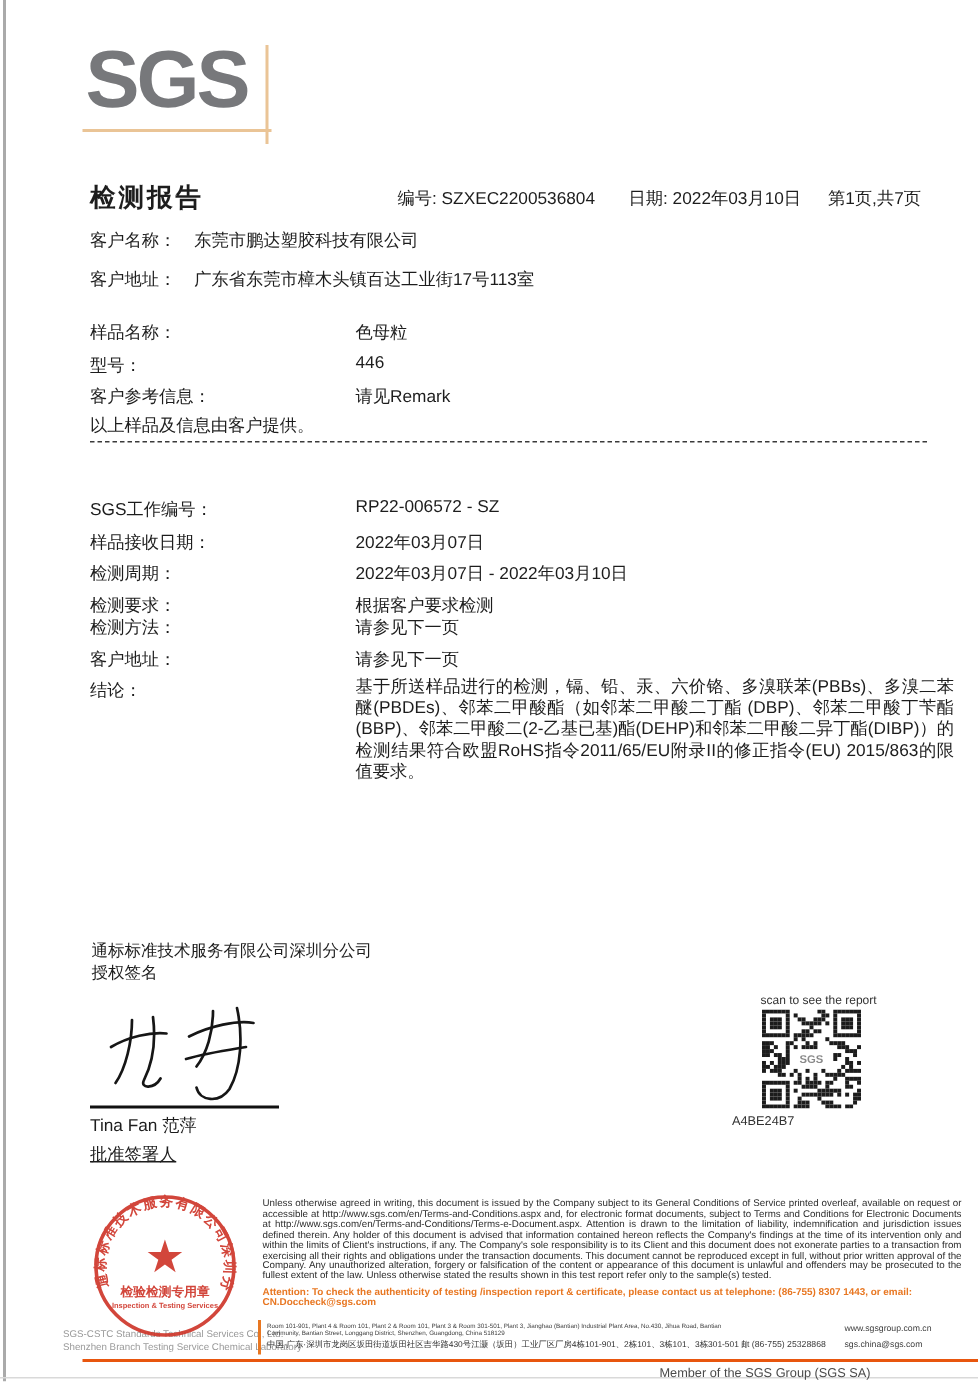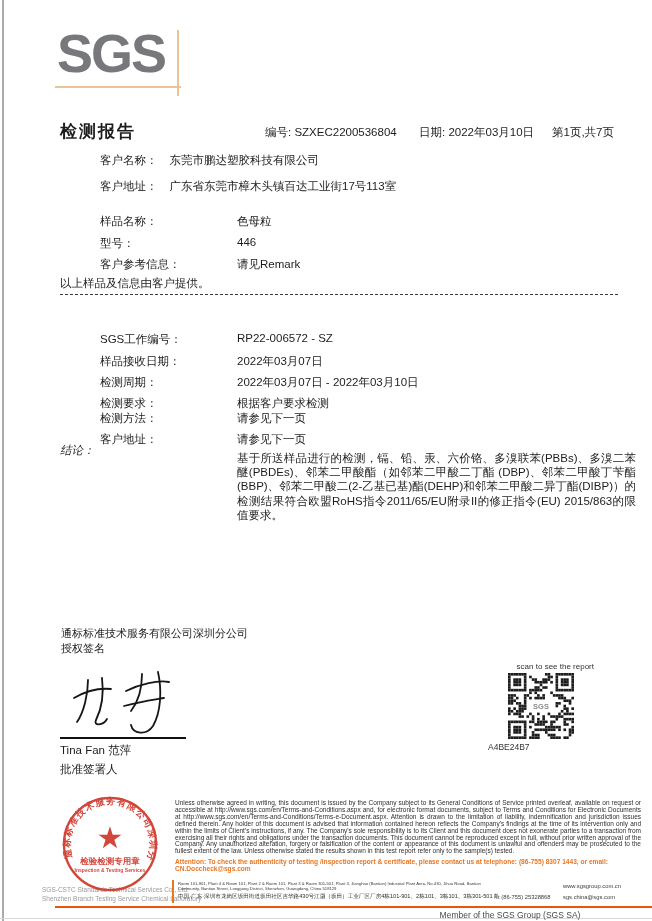--- a/index.html
+++ b/index.html
@@ -17,40 +17,40 @@
   .logo-vline { left:177px; top:30px; width:2px; height:66px; background:#eac496; }
 
   
   .report-title { left:60px; top:120px; font-size:17px; font-weight:bold; letter-spacing:2px; }
   .hdr-item { top:125px; font-size:11.5px; }
   .hdr-no   { left:237px;margin-left:28px; }
   .hdr-date { left:419px; }
   .hdr-page { left:552px; }
 
   .row { left:60px; font-size:11.5px; white-space:nowrap; }
-  .row .lab { display:inline-block;margin-left:40px; }
+  .row .lab { display:inline-block; }
   .val-near { margin-left:12px; }
   .val-col  { position:absolute; left:177px; top:0; } 
 
   .note { left:60px; top:276px; font-size:11.5px; }
   .dashline { left:60px; top:294px; width:558px; height:0; border-top:1.5px dashed #3a3a3a; }
 
-  .conclusion-label { left:60px; top:443px; font-size:11.5px;font-style:italic; }
+  .conclusion-label { left:60px; top:453px; font-size:11.5px; }
   .conclusion-text { left:237px; top:451px; width:399px; font-size:11.5px; line-height:14.2px; text-align:justify; }
 
   
   .sig-company { left:61px; top:626px; font-size:11px; }
   .sig-auth { left:61px; top:641px; font-size:11px; }
   .sig-svg { left:66px; top:668px; }
   .sig-line { left:60px; top:737px; width:126px; height:1.5px; background:#111; }
   .sig-name { left:60px; top:743px; font-size:11.5px; }
-  .sig-title { left:60px; top:762px; font-size:11.5px; }
-
-  
-  .qr-caption { left:488px; top:662px; width:106px; text-align:right; font-size:8px; color:#333; }
+  .sig-title { left:60px; top:762px; font-size:11.5px;text-decoration:underline; }
+
+  
+  .qr-caption { left:507px; top:662px; width:106px; text-align:left; font-size:8px; color:#333; }
   .qr-box { left:508px; top:673px; width:66px; height:66px; }
   .qr-code-text { left:488px; top:742px; width:106px; text-align:left; font-size:8.5px; color:#333; }
 
   
   .company-gray1 { left:42px; top:886px; font-size:6.5px; color:#9a9a9a; white-space:nowrap; }
   .company-gray2 { left:42px; top:895px; font-size:6.5px; color:#9a9a9a; white-space:nowrap; }
   .stamp-svg { left:60px; top:792px; opacity:.92; }
 
   .disclaimer { left:175px; top:800px; width:466px; font-size:6.5px; line-height:6.9px; color:#2e2e2e; text-align:justify; }
   .attention { left:175px; top:858px; width:466px; font-size:6.6px; line-height:7.2px; color:#e87722; font-weight:bold; }

